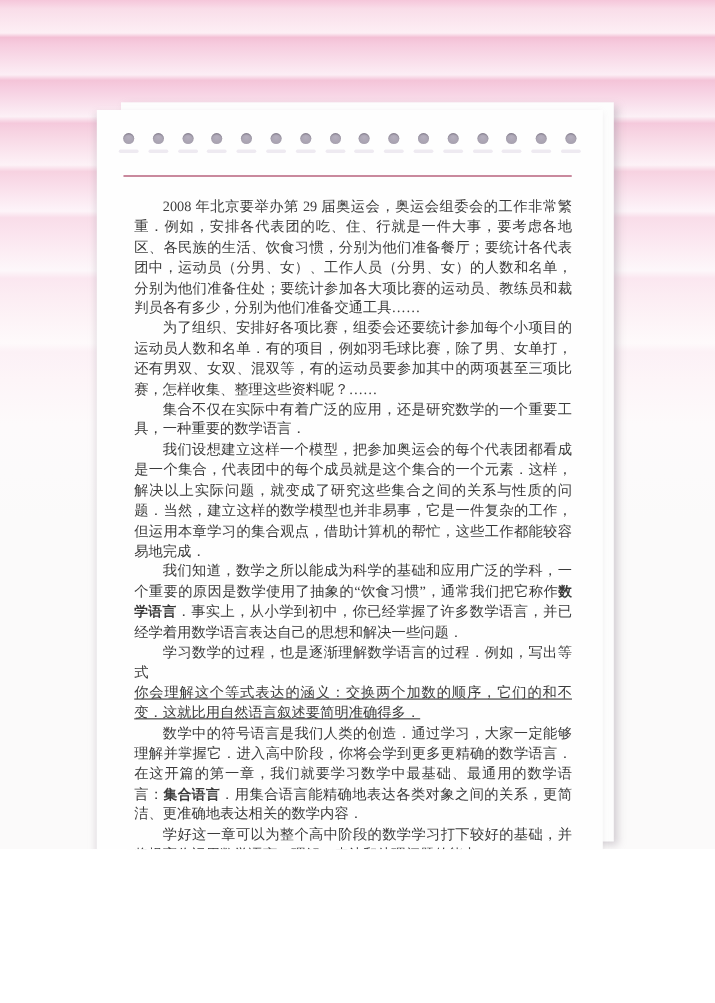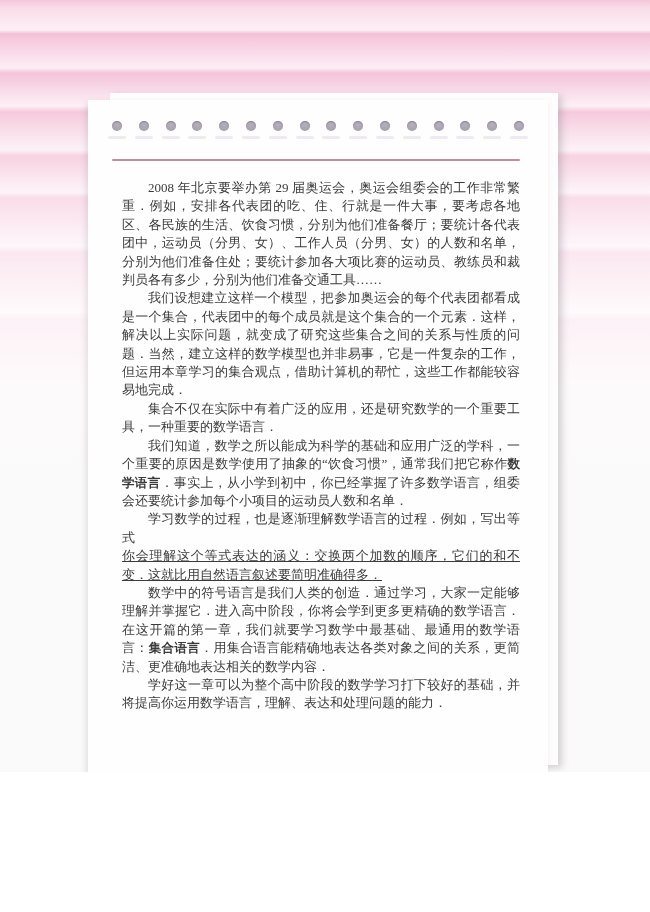--- a/index.html
+++ b/index.html
@@ -95,22 +95,23 @@
         <span class="hole"></span>
         <span class="hole"></span>
         <span class="hole"></span>
         <span class="hole"></span>
         <span class="hole"></span>
         <span class="hole"></span>
       </div>
     <div class="head-rule"></div>
     <div class="content">
         <p class="indent"><span>2008 年北京要举办第 29 届奥运会，奥运会组委会的工作非常繁重．例如，安排各代表团的吃、住、行就是一件大事，要考虑各地区、各民族的生活、饮食习惯，分别为他们准备餐厅；要统计各代表团中，运动员（分男、女）、工作人员（分男、女）的人数和名单，分别为他们准备住处；要统计参加各大项比赛的运动员、教练员和裁判员各有多少，分别为他们准备交通工具……</span></p>
+        <p class="indent"><span>为了组织、安排好各项比赛，组委会还要统计参加每个小项目的运动员人数和名单．有的项目，例如羽毛球比赛，除了男、女单打，还有男双、女双、混双等，有的运动员要参加其中的两项甚至三项比赛，怎样收集、整理这些资料呢？……</span></p>
+        <p class="indent"><span>集合不仅在实际中有着广泛的应用，还是研究数学的一个重要工具，一种重要的数学语言．</span></p>
         <p class="indent"><span>我们设想建立这样一个模型，把参加奥运会的每个代表团都看成是一个集合，代表团中的每个成员就是这个集合的一个元素．这样，解决以上实际问题，就变成了研究这些集合之间的关系与性质的问题．当然，建立这样的数学模型也并非易事，它是一件复杂的工作，但运用本章学习的集合观点，借助计算机的帮忙，这些工作都能较容易地完成．</span></p>
-        <p class="indent"><span>集合不仅在实际中有着广泛的应用，还是研究数学的一个重要工具，一种重要的数学语言．</span></p>
-        <p class="indent"><span>我们知道，数学之所以能成为科学的基础和应用广泛的学科，一个重要的原因是数学使用了抽象的“饮食习惯”，通常我们把它称作</span><span class="bold-term">数学语言</span><span>．事实上，从小学到初中，你已经掌握了许多数学语言，组委会还要统计参加每个小项目的运动员人数和名单．</span></p>
+        <p class="indent"><span>我们知道，数学之所以能成为科学的基础和应用广泛的学科，一个重要的原因是数学使用了抽象的“饮食习惯”，通常我们把它称作</span><span class="bold-term">数学语言</span><span>．事实上，从小学到初中，你已经掌握了许多数学语言，并已经学着用数学语言表达自己的思想和解决一些问题．</span></p>
         <p class="indent"><span>学习数学的过程，也是逐渐理解数学语言的过程．例如，写出等式</span></p>
         <p class="noindent"><span>你会理解这个等式表达的涵义：交换两个加数的顺序，它们的和不变．这就比用自然语言叙述要简明准确得多．</span></p>
         <p class="indent"><span>数学中的符号语言是我们人类的创造．通过学习，大家一定能够理解并掌握它．进入高中阶段，你将会学到更多更精确的数学语言．在这开篇的第一章，我们就要学习数学中最基础、最通用的数学语言：</span><span class="bold-term">集合语言</span><span>．用集合语言能精确地表达各类对象之间的关系，更简洁、更准确地表达相关的数学内容．</span></p>
         <p class="indent"><span>学好这一章可以为整个高中阶段的数学学习打下较好的基础，并将提高你运用数学语言，理解、表达和处理问题的能力．</span></p>
       </div>
   </div>
 </div>
 
 </body></html>

